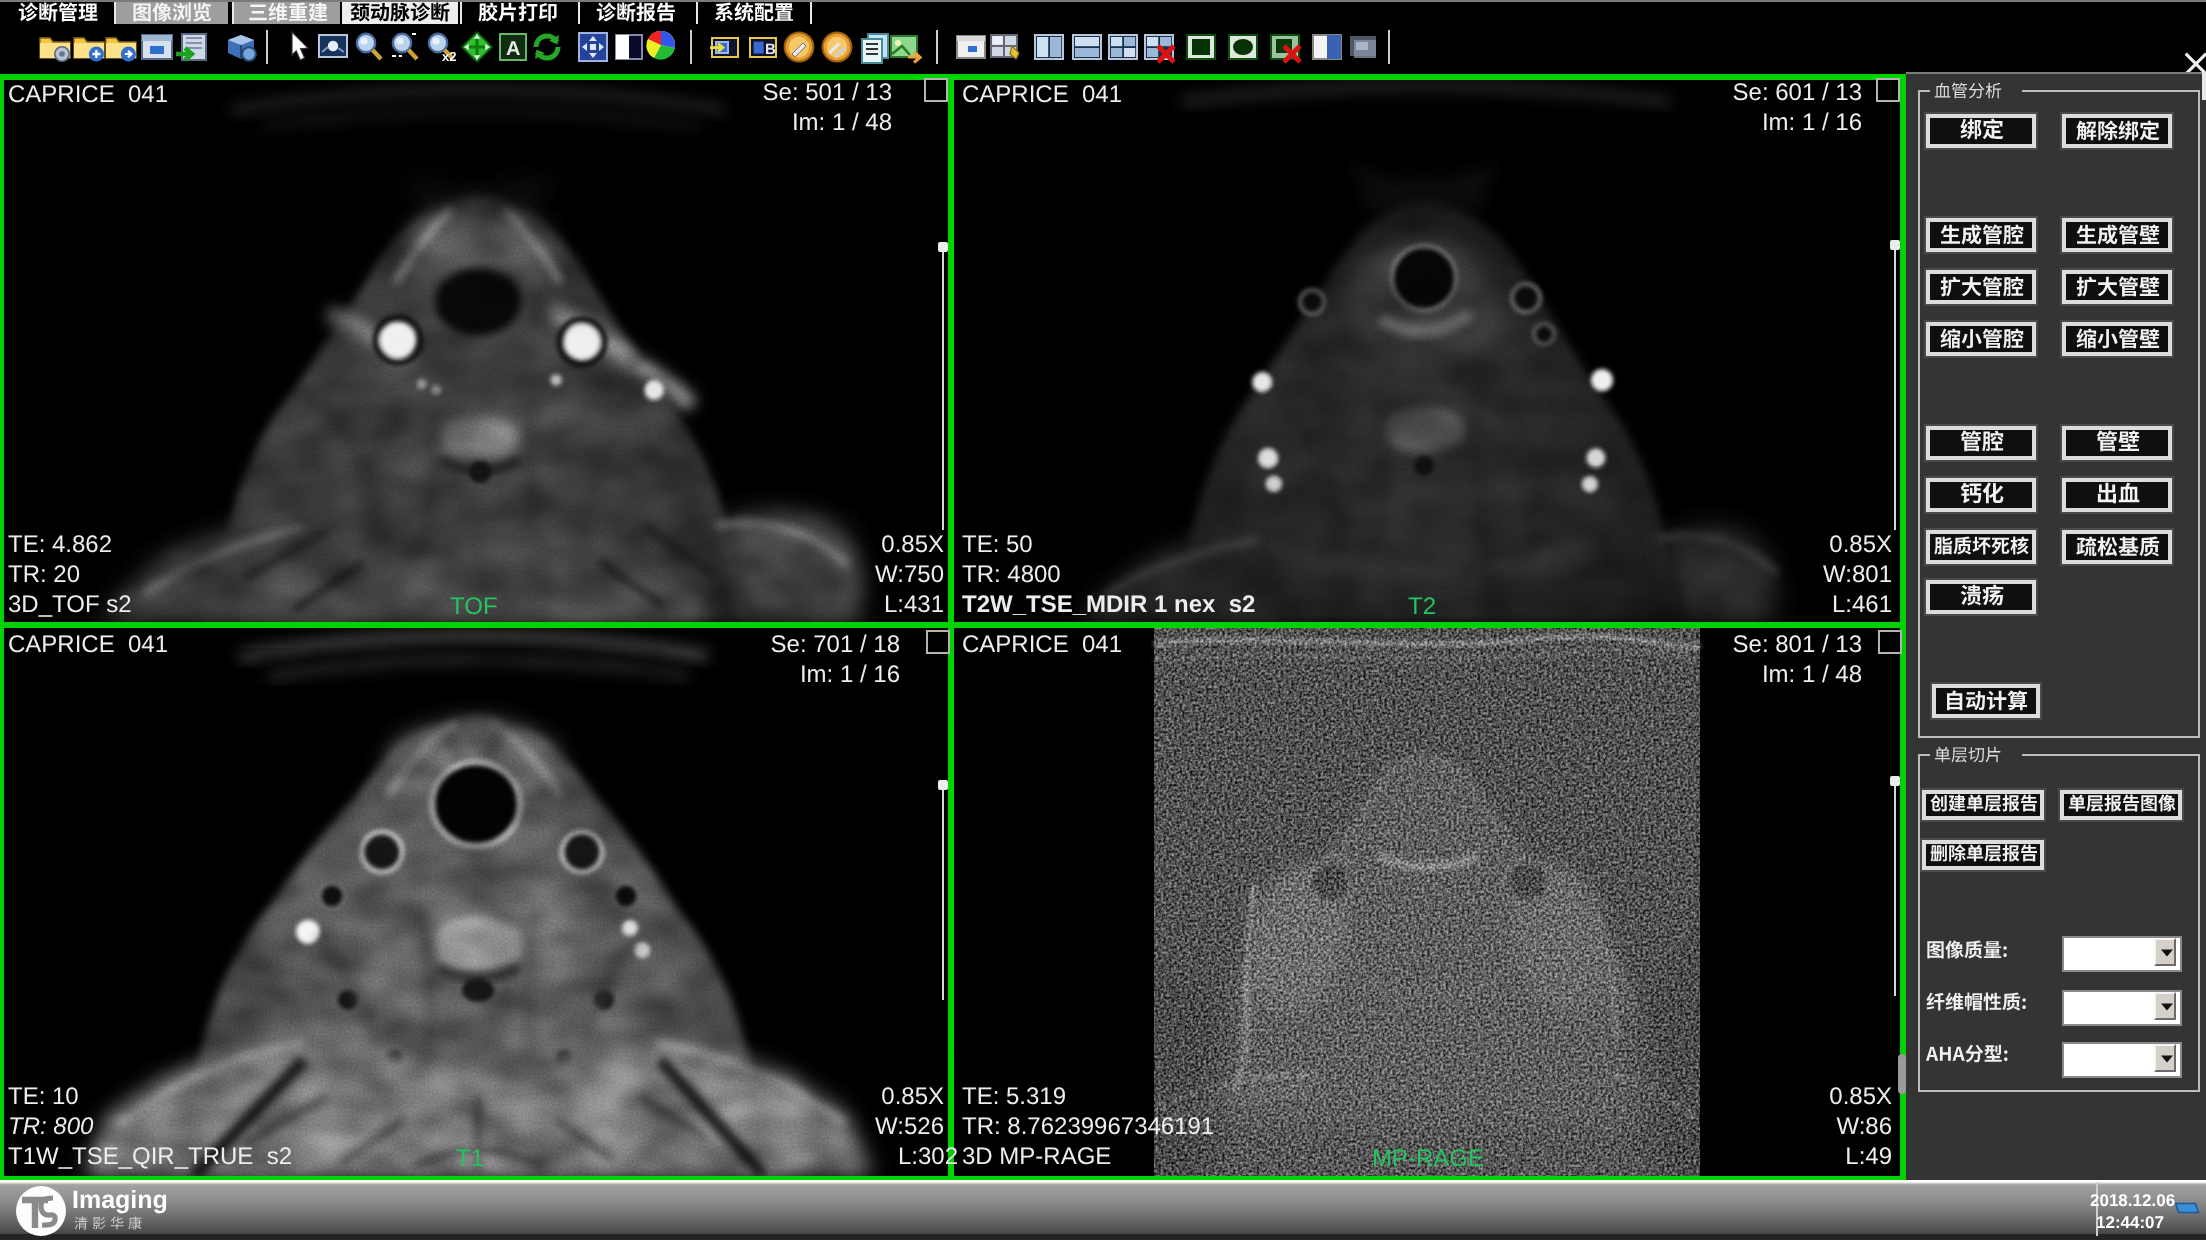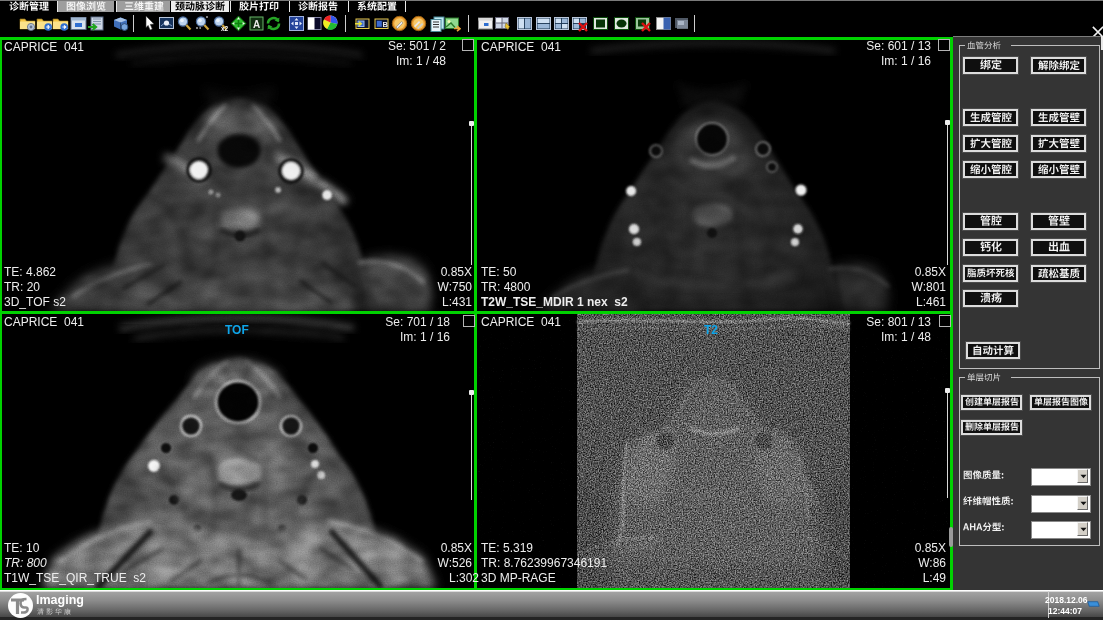--- a/index.html
+++ b/index.html
@@ -1,19 +1,19 @@
 <!DOCTYPE html>
 <html><head><meta charset="utf-8"><title>v</title><style>
 html,body{margin:0;padding:0;background:#000;}
 #root{position:relative;width:1103px;height:620px;background:#000;overflow:hidden;
  font-family:"Liberation Sans",sans-serif;}
 .a{position:absolute;}
 .ot{position:absolute;color:#ededed;font-size:12px;line-height:15px;white-space:pre;}
 .otr{text-align:right;}
-.gl{position:absolute;color:#0ea5e9;font-size:12px;font-weight:bold;margin-top:27px;}
+.gl{position:absolute;color:#22c55e;font-size:12px;font-weight:normal;}
 .btn{position:absolute;background:#0f0f0f;border:2px solid #dcdcdc;box-shadow:0 0 0 1px #4a4a4a;}
 .sq{position:absolute;width:10px;height:10px;border:1px solid #b4b4b4;background:#000;}
 </style></head><body>
 <div id="root">
 
 <div class="a" style="left:0;top:0;width:1103px;height:13px;background:#000;border-top:1px solid #7a7a7a;"></div>
 <div class="a" style="left:1px;top:1px;width:55px;height:11px;background:#000000;"></div>
 <svg style="position:absolute;left:8.5px;top:0.6px" width="40" height="12" viewBox="0 0 40 12" fill="#ffffff" xmlns="http://www.w3.org/2000/svg">
       <path transform="translate(0.00,8.80) scale(0.010000,-0.010000)" d="M113 762C171 717 243 651 274 608L355 695C320 738 246 798 189 839ZM652 567C601 503 504 440 423 405C450 383 480 348 497 324C584 371 681 444 745 527ZM748 442C679 342 546 256 423 207C450 184 481 146 497 118C631 181 762 279 847 399ZM839 300C754 148 584 59 380 14C406 -15 435 -58 450 -90C670 -28 846 77 946 257ZM38 541V426H172V138C172 76 134 28 109 5C130 -10 168 -49 182 -72C201 -48 235 -21 428 120C417 144 401 191 394 223L288 149V541ZM631 855C574 729 459 610 320 540C345 521 382 477 399 453C504 511 594 591 662 687C736 599 830 516 916 464C935 494 973 538 1001 560C901 609 789 694 718 779L739 821Z"></path>
       <path transform="translate(10.00,8.80) scale(0.010000,-0.010000)" d="M193 753C211 699 225 627 227 581L304 606C302 653 286 723 266 777ZM569 742V439C569 304 562 155 510 12V106H172V261C187 233 206 195 214 168C250 201 283 249 312 303V126H410V340C437 302 465 261 479 235L543 316C523 339 438 430 410 454V460H540V560H410V602L477 580C498 624 525 694 550 755L456 777C447 726 428 654 410 605V849H312V560H191V460H303C271 389 222 316 172 272V817H68V2H506L495 -26C526 -45 566 -74 588 -98C664 62 680 238 682 408H771V-89H884V408H971V519H682V667C783 692 890 726 973 767L874 856C801 813 679 769 569 742Z"></path>
@@ -506,21 +506,21 @@
 <div class="sq" style="left:939px;top:315px;"></div>
 <div class="a" style="left:470.5px;top:124px;width:1.5px;height:141px;background:#d8d8d8;"></div>
 <div class="a" style="left:468.5px;top:121px;width:5px;height:5px;background:#ececec;border-radius:1px;"></div>
 <div class="a" style="left:946.5px;top:123px;width:1.5px;height:142px;background:#d8d8d8;"></div>
 <div class="a" style="left:944.5px;top:120px;width:5px;height:5px;background:#ececec;border-radius:1px;"></div>
 <div class="a" style="left:470.5px;top:393px;width:1.5px;height:107px;background:#d8d8d8;"></div>
 <div class="a" style="left:468.5px;top:390px;width:5px;height:5px;background:#ececec;border-radius:1px;"></div>
 <div class="a" style="left:946.5px;top:391px;width:1.5px;height:107px;background:#d8d8d8;"></div>
 <div class="a" style="left:944.5px;top:388px;width:5px;height:5px;background:#ececec;border-radius:1px;"></div>
 <div class="ot" style="left:4px;top:40px;">CAPRICE  041</div>
-<div class="ot otr" style="left:286px;top:39px;width:160px;">Se: 501 / 2</div>
+<div class="ot otr" style="left:286px;top:39px;width:160px;">Se: 501 / 13</div>
 <div class="ot otr" style="left:286px;top:54px;width:160px;">Im: 1 / 48</div>
 <div class="ot" style="left:4px;top:265px;">TE: 4.862</div>
 <div class="ot" style="left:4px;top:280px;">TR: 20</div>
 <div class="ot" style="left:4px;top:295px;">3D_TOF s2</div>
 <div class="ot otr" style="left:312px;top:265px;width:160px;">0.85X</div>
 <div class="ot otr" style="left:312px;top:280px;width:160px;">W:750</div>
 <div class="ot otr" style="left:312px;top:295px;width:160px;">L:431</div>
 <div class="gl" style="left:225px;top:296px;">TOF</div>
 <div class="ot" style="left:481px;top:40px;">CAPRICE  041</div>
 <div class="ot otr" style="left:771px;top:39px;width:160px;">Se: 601 / 13</div>

